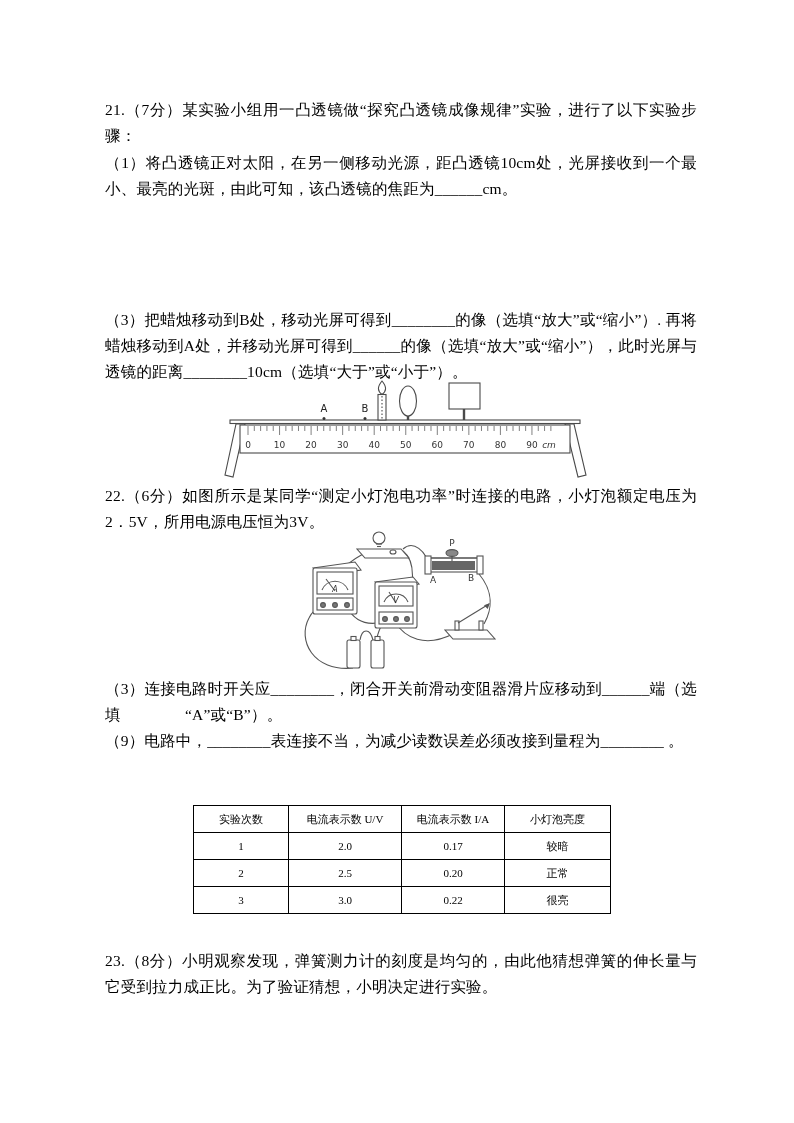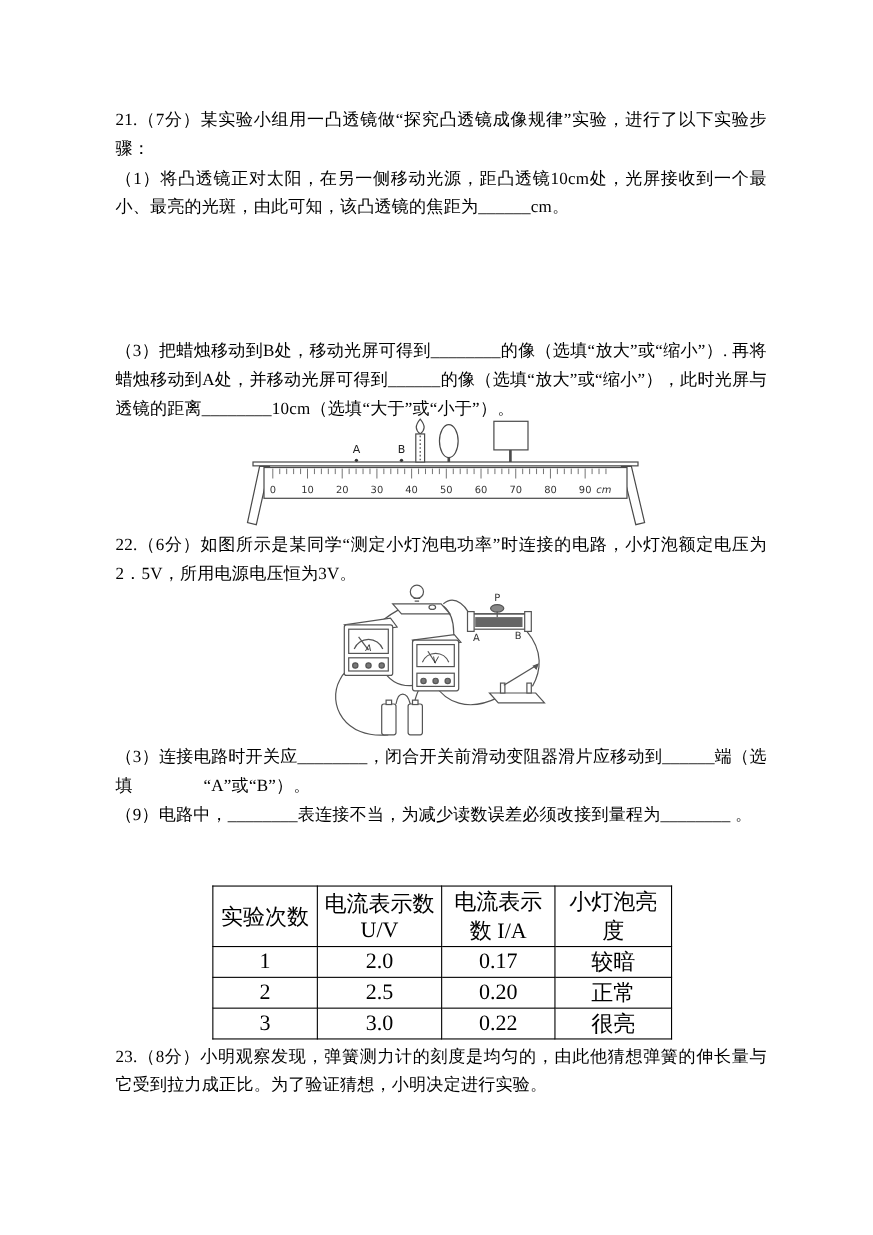--- a/index.html
+++ b/index.html
@@ -16,21 +16,21 @@
   .para.indent2{left:137px;width:560px;text-align:left;margin-left:48px;}
   .fig{position:absolute;}
   svg text{font-family:"DejaVu Sans","Liberation Sans",sans-serif;}
   .ruler-num{font-size:9px;text-anchor:middle;fill:#333;}
   .bench-label{font-size:10px;text-anchor:middle;fill:#222;}
   .cm-label{font-size:9px;font-style:italic;text-anchor:middle;fill:#333;}
   .circ-label{font-size:9px;text-anchor:middle;fill:#333;}
   .meter-letter{font-size:8px;text-anchor:middle;fill:#333;font-style:italic;}
   table.datatable{
     position:absolute;left:193px;top:805px;border-collapse:collapse;
-    font-size:20px;table-layout:fixed;
+    font-size:11px;table-layout:fixed;
   }
   table.datatable td{
     border:1.6px solid #000;height:26px;text-align:center;
     vertical-align:middle;padding:0 4px;font-weight:normal;
   }
 </style>
 </head>
 <body>
 
 <div class="page">

